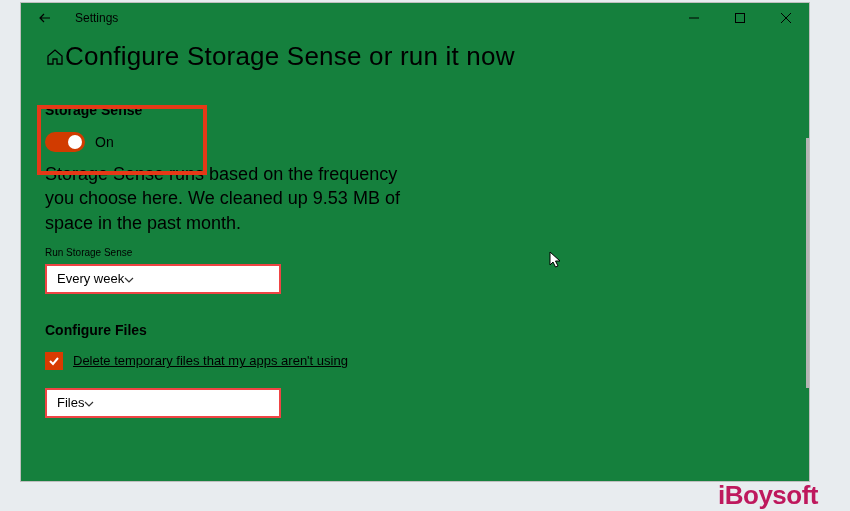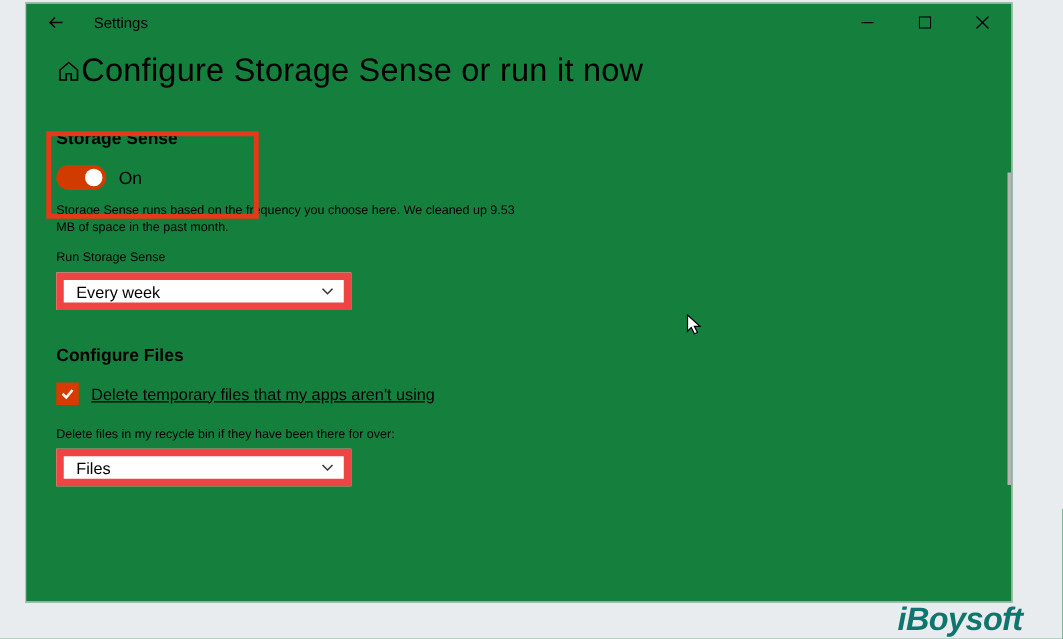--- a/index.html
+++ b/index.html
@@ -98,38 +98,37 @@
   .toggle::after {
     content: "";
     position: absolute;
     right: 3px; top: 3px;
     width: 14px; height: 14px;
     border-radius: 50%;
     background: #fff;
   }
   .toggle-label { font-size: 14px; }
   .body-text {
-    font-size: 10px;
+    font-size: 18px;
     line-height: 1.35;
     color: #000;
     max-width: 380px;
     margin-bottom: 12px;
   }
   .field-label {
     font-size: 10px;
     margin-bottom: 6px;
   }
   .select {
     width: 236px;
     height: 30px;
-    border: 6px solid #ef4444;
+    border: 2px solid #ef4444;
     background: #fff;
     display: flex;
     align-items: center;
-    justify-content: space-between;
     padding: 0 8px 0 10px;
     font-size: 13px;
     cursor: pointer;
     margin-bottom: 28px;
   }
   .select .chev { font-size: 11px; color: #333; }
 
   .checkbox-row {
     display: flex;
     align-items: center;
@@ -161,22 +160,21 @@
     left: 528px; top: 248px;
     pointer-events: none;
   }
 
   .watermark {
     position: absolute;
     right: 32px;
     bottom: 0px;
     font-size: 26px;
     font-weight: 700;
-    font-style: italic;
-    color: #0f766e;
+    color: #be185d;
     font-family: Arial, sans-serif;
     letter-spacing: -0.5px;
     pointer-events: none;
   }
 </style>
 </head>
 <body>
 
 <div class="window">
 
@@ -239,21 +237,20 @@
 
     <div class="checkbox-row">
       <div class="checkbox">
         <svg width="12" height="12" viewBox="0 0 12 12" fill="none" stroke-width="2">
             <path d="M2 6 L5 9 L10 3"></path>
           </svg>
       </div>
       <div class="checkbox-label">Delete temporary files that my apps aren't using</div>
     </div>
 
-    <div class="field-label">Delete files in my recycle bin if they have been there for over:</div>
     <div class="select" style="margin-bottom:0">
       <span>Files</span>
       <span class="chev">
         <svg width="10" height="6" viewBox="0 0 10 6" fill="none" stroke="#333" stroke-width="1.2">
             <path d="M1 1 L5 5 L9 1"></path>
           </svg>
       </span>
     </div>
 
     <div class="scrollbar"></div>

